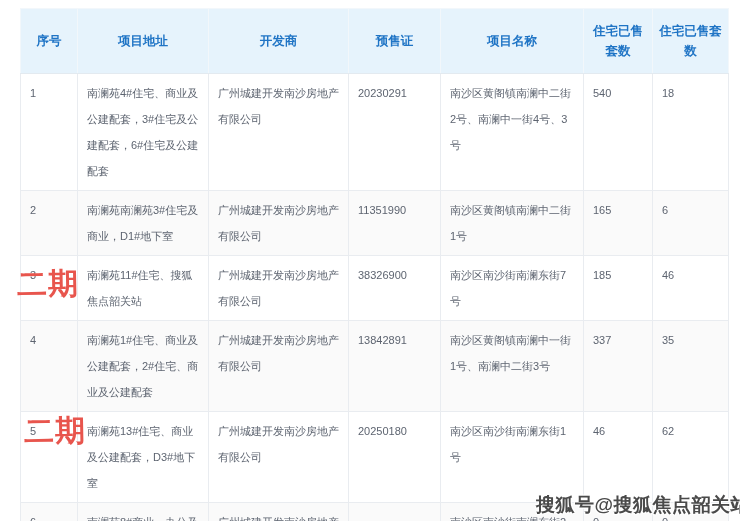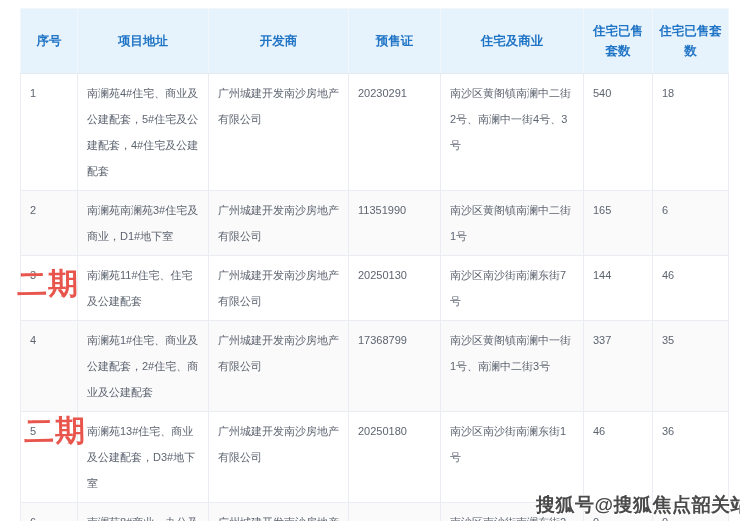--- a/index.html
+++ b/index.html
@@ -63,76 +63,76 @@
         <col style="width:143px">
         <col style="width:69px">
       <col style="width:76px">
     </colgroup>
     <thead>
       <tr>
         <th>序号</th>
         <th>项目地址</th>
         <th>开发商</th>
         <th>预售证</th>
-        <th>住宅及商业</th>
+        <th>项目名称</th>
         <th>住宅已售套数</th>
         <th>住宅已售套数</th>
       </tr>
     </thead>
     <tbody>
       <tr>
         <td class="serial">1</td>
-        <td>南澜苑4#住宅、商业及公建配套，5#住宅及公建配套，4#住宅及公建配套</td>
+        <td>南澜苑4#住宅、商业及公建配套，3#住宅及公建配套，6#住宅及公建配套</td>
         <td>广州城建开发南沙房地产有限公司</td>
         <td>20230291</td>
         <td>南沙区黄阁镇南澜中二街2号、南澜中一街4号、3号</td>
         <td>540</td>
         <td>18</td>
       </tr>
       <tr>
         <td class="serial">2</td>
         <td>南澜苑南澜苑3#住宅及商业，D1#地下室</td>
         <td>广州城建开发南沙房地产有限公司</td>
         <td>11351990</td>
         <td>南沙区黄阁镇南澜中二街1号</td>
         <td>165</td>
         <td>6</td>
       </tr>
       <tr>
         <td class="serial">
           <span>3</span>
           <span class="phase phase-r3">二期</span>
         </td>
-        <td>南澜苑11#住宅、住宅及公建配套</td>
+        <td>南澜苑11#住宅、搜狐焦点韶关站</td>
         <td>广州城建开发南沙房地产有限公司</td>
-        <td>20250130</td>
+        <td>38326900</td>
         <td>南沙区南沙街南澜东街7号</td>
-        <td>144</td>
+        <td>185</td>
         <td>46</td>
       </tr>
       <tr>
         <td class="serial">4</td>
         <td>南澜苑1#住宅、商业及公建配套，2#住宅、商业及公建配套</td>
         <td>广州城建开发南沙房地产有限公司</td>
-        <td>17368799</td>
+        <td>13842891</td>
         <td>南沙区黄阁镇南澜中一街1号、南澜中二街3号</td>
         <td>337</td>
         <td>35</td>
       </tr>
       <tr>
         <td class="serial">
           <span>5</span>
           <span class="phase phase-r5">二期</span>
         </td>
         <td>南澜苑13#住宅、商业及公建配套，D3#地下室</td>
         <td>广州城建开发南沙房地产有限公司</td>
         <td>20250180</td>
         <td>南沙区南沙街南澜东街1号</td>
         <td>46</td>
-        <td>36</td>
+        <td>62</td>
       </tr>
       <tr>
         <td class="serial">6</td>
         <td>南澜苑8#商业、办公及公建配套</td>
         <td>广州城建开发南沙房地产有限公司</td>
         <td></td>
         <td>南沙区南沙街南澜东街2号</td>
         <td>0</td>
         <td>0</td>
       </tr>

